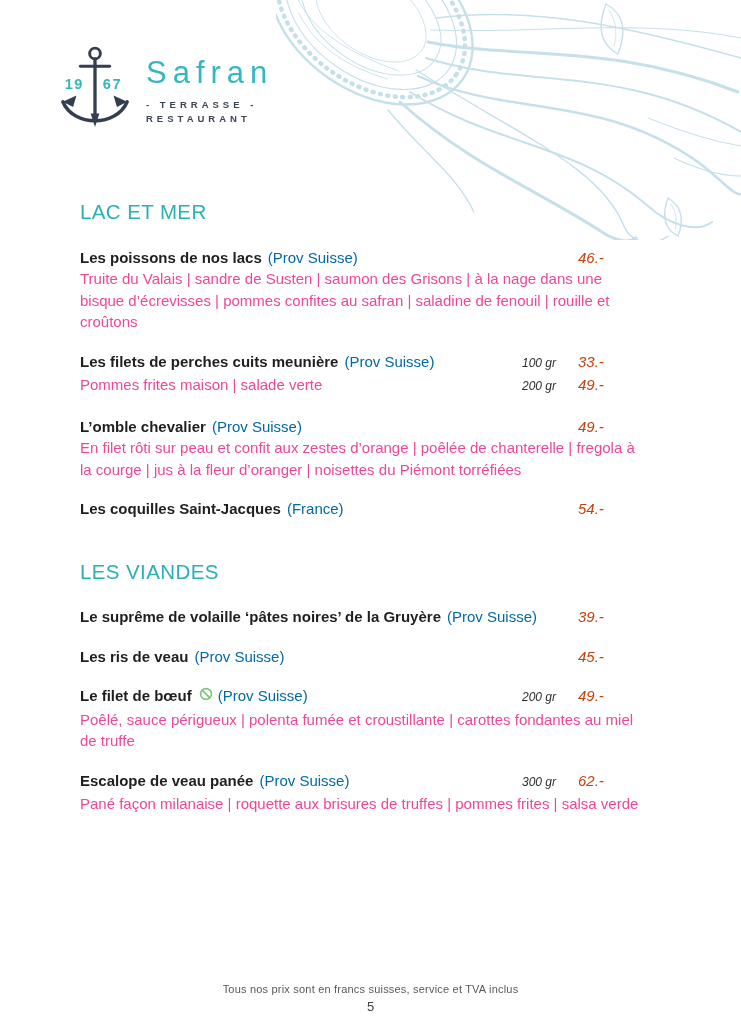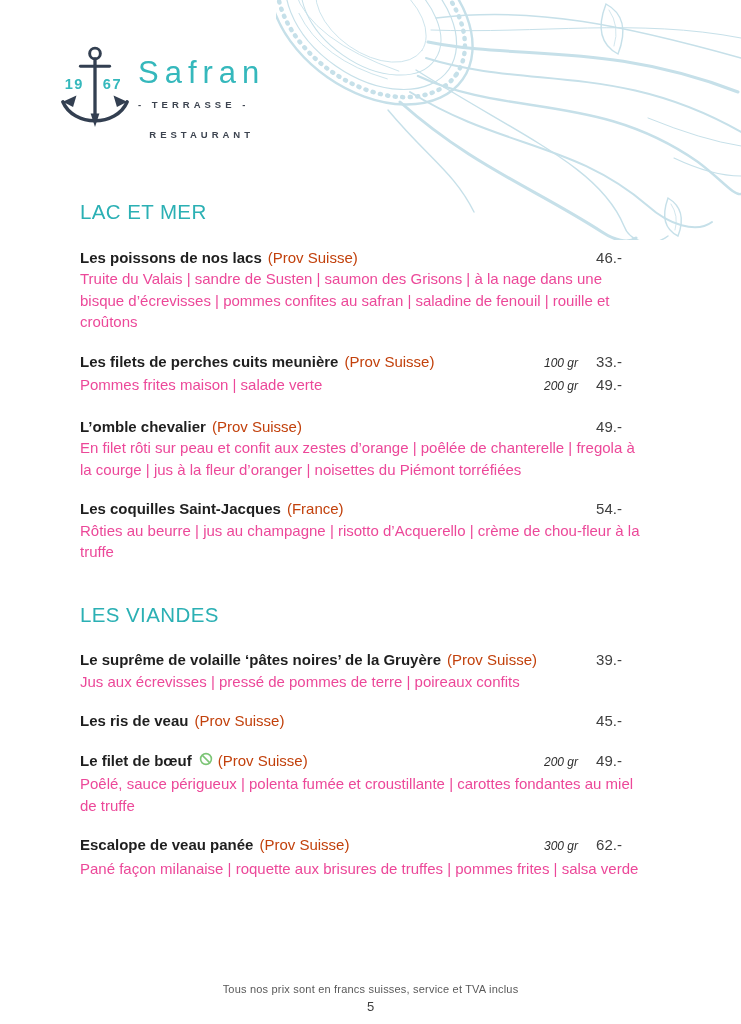--- a/index.html
+++ b/index.html
@@ -3,39 +3,39 @@
 <meta charset="utf-8">
 <style>
   html,body{margin:0;padding:0;background:#ffffff;}
   .page{
     position:relative;width:741px;height:1024px;background:#ffffff;overflow:hidden;
     font-family:"Liberation Sans",sans-serif;color:#2d2d2d;
   }
   
   .jellyfish{position:absolute;top:0;right:0;width:465px;height:240px;pointer-events:none;}
   
-  .logo{position:absolute;left:56px;top:44px;display:flex;align-items:flex-start;gap:4px;}
+  .logo{position:absolute;left:56px;top:44px;display:flex;align-items:flex-start;gap:12px;}
   .anchor-wrap{width:78px;height:96px;}
   .brand-block{margin-top:13px;}
   .brand-name{font-size:31px;font-weight:500;letter-spacing:6px;color:#35b8bc;line-height:1;}
   .brand-sub{font-size:9.5px;font-weight:700;letter-spacing:4px;color:#3d4450;margin-top:10px;line-height:1.5;}
   
   .content{position:absolute;left:80px;top:200px;width:560px;}
   .section-title{
     margin:0 0 22px 0;font-size:20.5px;font-weight:500;letter-spacing:0.4px;
     color:#2bb0b4;line-height:1.2;
   }
   .section + .section{margin-top:40px;}
   .item{margin-bottom:18px;font-size:15px;line-height:21.5px;}
   .item-head{display:flex;align-items:baseline;}
   .item-name{font-weight:700;color:#1f1f1f;white-space:nowrap;}
-  .item-prov{margin-left:6px;color:#c2410c;white-space:nowrap;}
+  .item-prov{margin-left:6px;color:#0369a1;white-space:nowrap;}
   .flex-spacer{flex:1;}
-  .item-weight{width:78px;text-align:right;font-style:italic;font-size:12px;color:#2d2d2d;flex:0 0 auto;}
-  .item-price{width:62px;text-align:center;color:#404040;flex:0 0 auto;}
+  .item-weight{width:78px;text-align:center;font-style:italic;font-size:12px;color:#2d2d2d;flex:0 0 auto;}
+  .item-price{width:62px;text-align:left;color:#c2410c;flex:0 0 auto;font-style:italic;}
   .item-desc{color:#ec4899;}
   .item-desc-row{display:flex;align-items:baseline;}
   .item-desc-row .item-desc{flex:1;}
   .dietary-icon{display:inline-block;width:14px;height:14px;margin:0 3px 0 7px;vertical-align:-1px;}
   
   .footer{position:absolute;left:0;right:0;bottom:10px;text-align:center;}
   .footer-note{font-size:11px;color:#595959;letter-spacing:0.2px;}
   .page-number{font-size:13px;color:#3f3f3f;margin-top:4px;}
 </style>
 </head>
@@ -87,21 +87,21 @@
         <path d="M7,58 L21,51.5 L17.5,63.5 Z"></path>
         <path d="M73,58 L59,51.5 L62.5,63.5 Z"></path>
         <path d="M40,84 L35.5,70 L44.5,70 Z"></path>
       </g>
       <text x="9" y="45" font-family="Liberation Sans, sans-serif" font-size="15" font-weight="600" letter-spacing="1.5" fill="#35b8bc">19</text>
       <text x="48" y="45" font-family="Liberation Sans, sans-serif" font-size="15" font-weight="600" letter-spacing="1.5" fill="#35b8bc">67</text>
     </svg>
     <div class="brand-block">
       <div class="brand-name">Safran</div>
       <div class="brand-sub">- TERRASSE -</div>
-      <div class="brand-sub" style="margin-top:16px;text-align:center;">RESTAURANT</div>
+      <div class="brand-sub" style="margin-top:0;">RESTAURANT</div>
     </div>
   </div>
 
   <div class="content">
 
     <div class="section">
       <h2 class="section-title">LAC ET MER</h2>
 
       <div class="item">
         <div class="item-head">
@@ -138,35 +138,33 @@
         <div class="item-desc">En filet rôti sur peau et confit aux zestes d’orange | poêlée de chanterelle | fregola à la courge | jus à la fleur d’oranger | noisettes du Piémont torréfiées</div>
       </div>
 
       <div class="item">
         <div class="item-head">
           <span class="item-name">Les coquilles Saint-Jacques</span>
           <span class="item-prov">(France)</span>
           <span class="flex-spacer"></span>
           <span class="item-price">54.-</span>
         </div>
-        <div class="item-desc">Rôties au beurre | jus au champagne | risotto d’Acquerello | crème de chou-fleur à la truffe</div>
       </div>
     </div>
 
     <div class="section">
       <h2 class="section-title">LES VIANDES</h2>
 
       <div class="item">
         <div class="item-head">
           <span class="item-name">Le suprême de volaille ‘pâtes noires’ de la Gruyère</span>
           <span class="item-prov">(Prov Suisse)</span>
           <span class="flex-spacer"></span>
           <span class="item-price">39.-</span>
         </div>
-        <div class="item-desc">Jus aux écrevisses | pressé de pommes de terre | poireaux confits</div>
       </div>
 
       <div class="item">
         <div class="item-head">
           <span class="item-name">Les ris de veau</span>
           <span class="item-prov">(Prov Suisse)</span>
           <span class="flex-spacer"></span>
           <span class="item-price">45.-</span>
         </div>
       </div>

